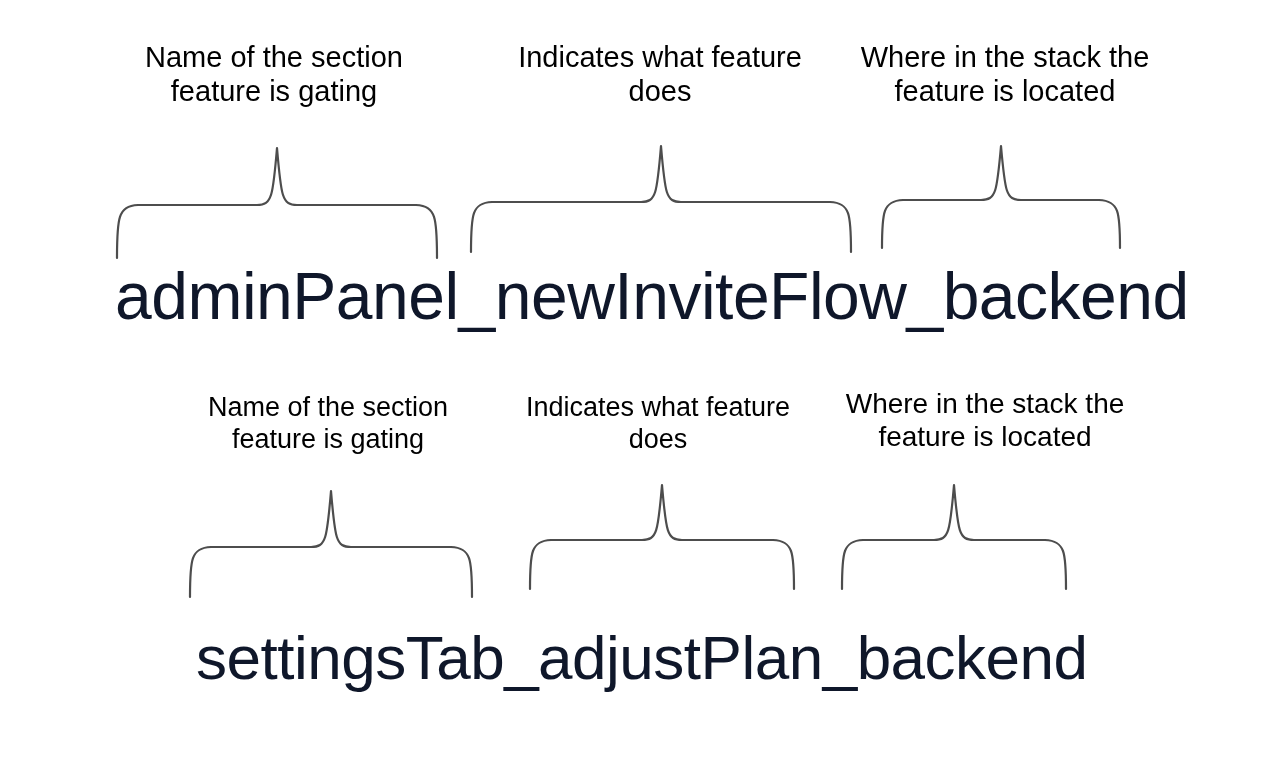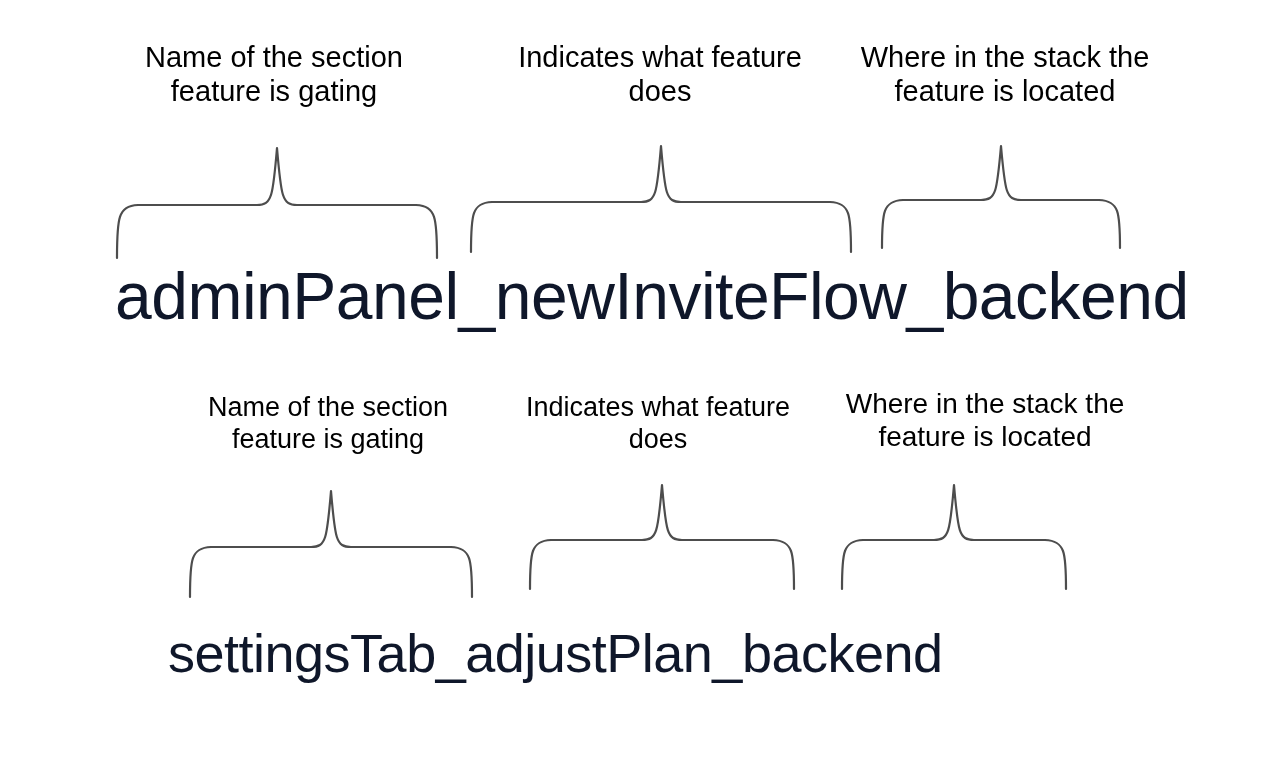--- a/index.html
+++ b/index.html
@@ -62,21 +62,21 @@
 
   
   #label-r2-c1 { left: 178px; top: 392px; width: 300px; font-size: 27px; }
   #label-r2-c2 { left: 512px; top: 392px; width: 292px; font-size: 27px; }
   #label-r2-c3 { left: 822px; top: 387px; width: 326px; font-size: 28px; }
 
   #brace-r2-c1 { left: 185px; top: 485px; width: 292px; height: 118px; }
   #brace-r2-c2 { left: 525px; top: 480px; width: 274px; height: 115px; }
   #brace-r2-c3 { left: 837px; top: 480px; width: 233px; height: 115px; }
 
-  #string-row2 { left: 168px; top: 622px; font-size: 54px; }
+  #string-row2 { left: 196px; top: 622px; font-size: 62px; }
 </style>
 </head>
 <body>
 
 <div class="stage">
 
   <div class="annot-label" id="label-r1-c1">Name of the section
 feature is gating</div>
 
   <div class="annot-label" id="label-r1-c2">Indicates what feature

